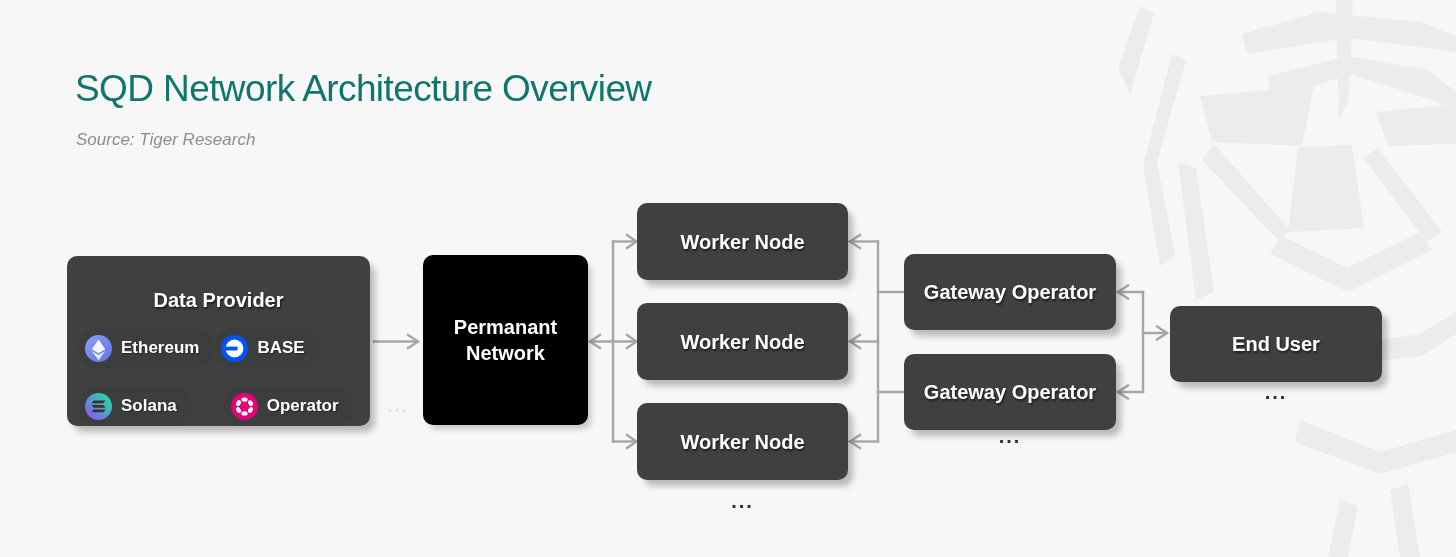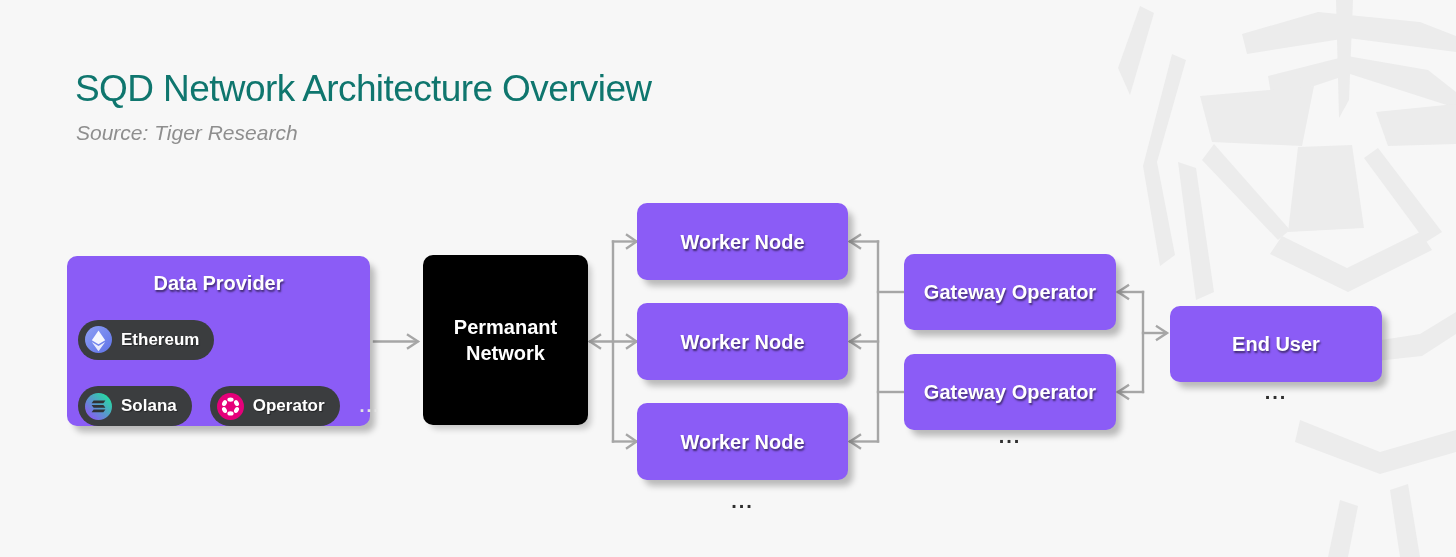--- a/index.html
+++ b/index.html
@@ -5,42 +5,42 @@
   html,body{margin:0;padding:0;}
   body{font-family:"Liberation Sans","DejaVu Sans",sans-serif;}
   .canvas{position:relative;width:1456px;height:557px;background:#f7f7f7;overflow:hidden;}
 
   
   .watermark{position:absolute;top:0;right:0;z-index:0;}
 
   
   .page-title{position:absolute;left:75px;top:68px;z-index:2;margin:0;
     font-size:37px;font-weight:400;color:#0f766e;letter-spacing:-0.6px;}
-  .source-caption{position:absolute;left:76px;top:121px;z-index:2;
-    font-size:21px;font-style:italic;color:#8e8e8e;}
+  .source-caption{position:absolute;left:76px;top:130px;z-index:2;
+    font-size:17px;font-style:italic;color:#8e8e8e;}
 
   
   .connectors{position:absolute;left:0;top:0;z-index:1;}
 
   
   .box{position:absolute;z-index:2;border-radius:10px;
     display:flex;align-items:center;justify-content:center;
     box-shadow:6px 7px 6px -1px rgba(0,0,0,.25);}
-  .box-dark{background:#8b5cf6;}
+  .box-dark{background:#404040;}
   .box-gray{background:#000000;box-shadow:5px 6px 6px -2px rgba(0,0,0,.2);}
   .box-label{color:#fff;font-weight:700;font-size:20px;text-align:center;
     line-height:26px;text-shadow:1px 2px 2px rgba(0,0,0,.55);}
 
   
   .dp-box{left:67px;top:256px;width:303px;height:170px;
-    flex-direction:column;justify-content:space-between;align-items:stretch;}
+    flex-direction:column;justify-content:flex-end;align-items:stretch;}
   .dp-title{margin-top:16px;text-align:center;color:#fff;font-weight:700;
     font-size:20px;text-shadow:1px 2px 2px rgba(0,0,0,.55);}
   .chip-row{display:flex;align-items:center;padding:0 11px;margin-top:16px;}
-  .chip-row.row2{margin-top:18px;gap:18px;}
+  .chip-row.row2{margin-top:18px;gap:32px;}
   .chip{display:inline-flex;align-items:center;height:40px;border-radius:20px;
     background:#3b3d3f;padding-left:7px;padding-right:15px;}
   .chip-label{color:#fff;font-weight:700;font-size:17px;margin-left:9px;
     text-shadow:1px 1px 1px rgba(0,0,0,.4);}
   .coin{flex:0 0 auto;display:block;}
   .dp-more{color:#e3e3e3;font-weight:700;font-size:18px;letter-spacing:2px;margin-left:2px;}
 
   
   .storage-box{left:423px;top:255px;width:165px;height:170px;}
 
@@ -137,20 +137,28 @@
               <stop offset="0" stop-color="#8ea0f4"></stop>
               <stop offset="1" stop-color="#5f72e8"></stop>
             </linearGradient>
           </defs>
           <circle cx="13.5" cy="13.5" r="13.5" fill="url(#ethg)"></circle>
           <polygon points="13.5,4.5 20.2,14.2 13.5,18.3 6.8,14.2" fill="#ffffff" opacity="0.93"></polygon>
           <polygon points="6.8,15.9 13.5,20 20.2,15.9 13.5,25.3" fill="#ffffff" opacity="0.85"></polygon>
         </svg>
         <span class="chip-label">Ethereum</span>
       </div>
+      <div class="chip">
+        <svg class="coin" width="27" height="27" viewBox="0 0 27 27">
+          <circle cx="13.5" cy="13.5" r="13.5" fill="#0052ff"></circle>
+          <circle cx="13.5" cy="13.5" r="8.9" fill="#ffffff"></circle>
+          <rect x="2.5" y="11.6" width="14" height="3.9" fill="#0052ff"></rect>
+        </svg>
+        <span class="chip-label">BASE</span>
+      </div>
     </div>
     <div class="chip-row row2">
       <div class="chip">
         <svg class="coin" width="27" height="27" viewBox="0 0 27 27">
           <defs>
             <linearGradient id="solg" x1="0" y1="1" x2="1" y2="0">
               <stop offset="0" stop-color="#9945ff"></stop>
               <stop offset="1" stop-color="#14f195"></stop>
             </linearGradient>
           </defs>

